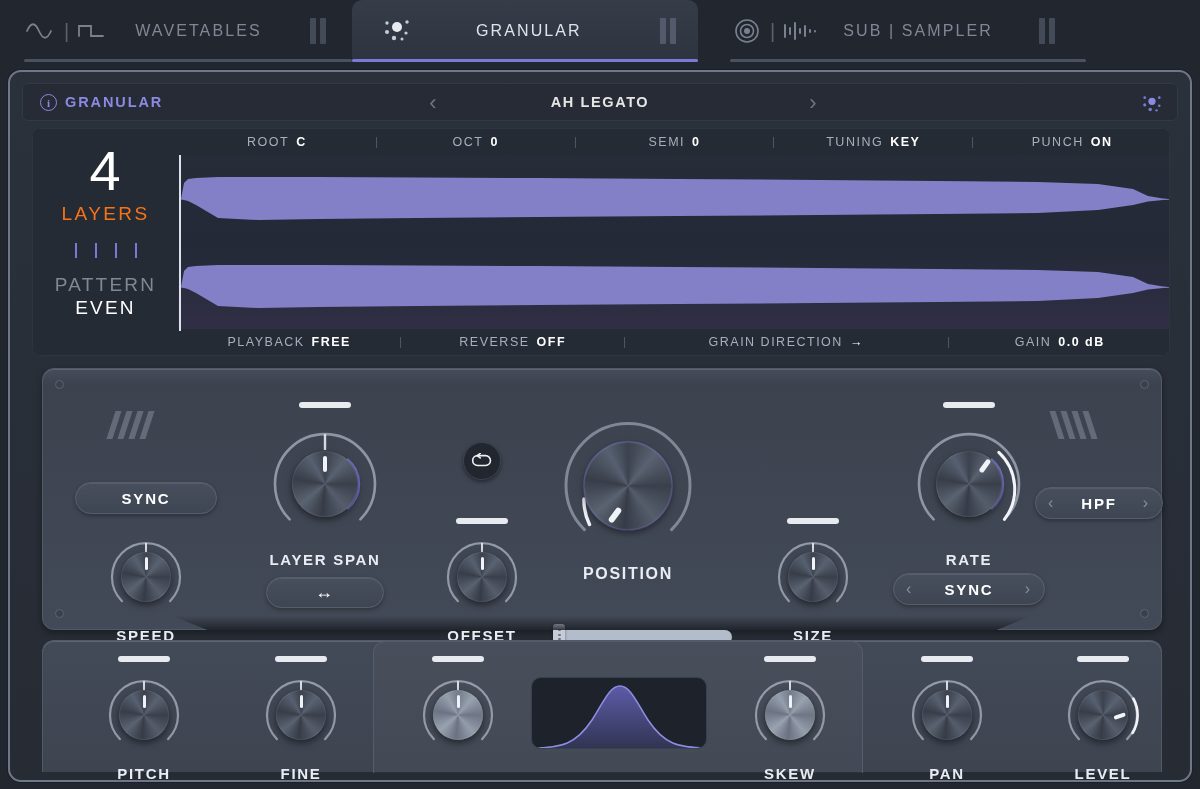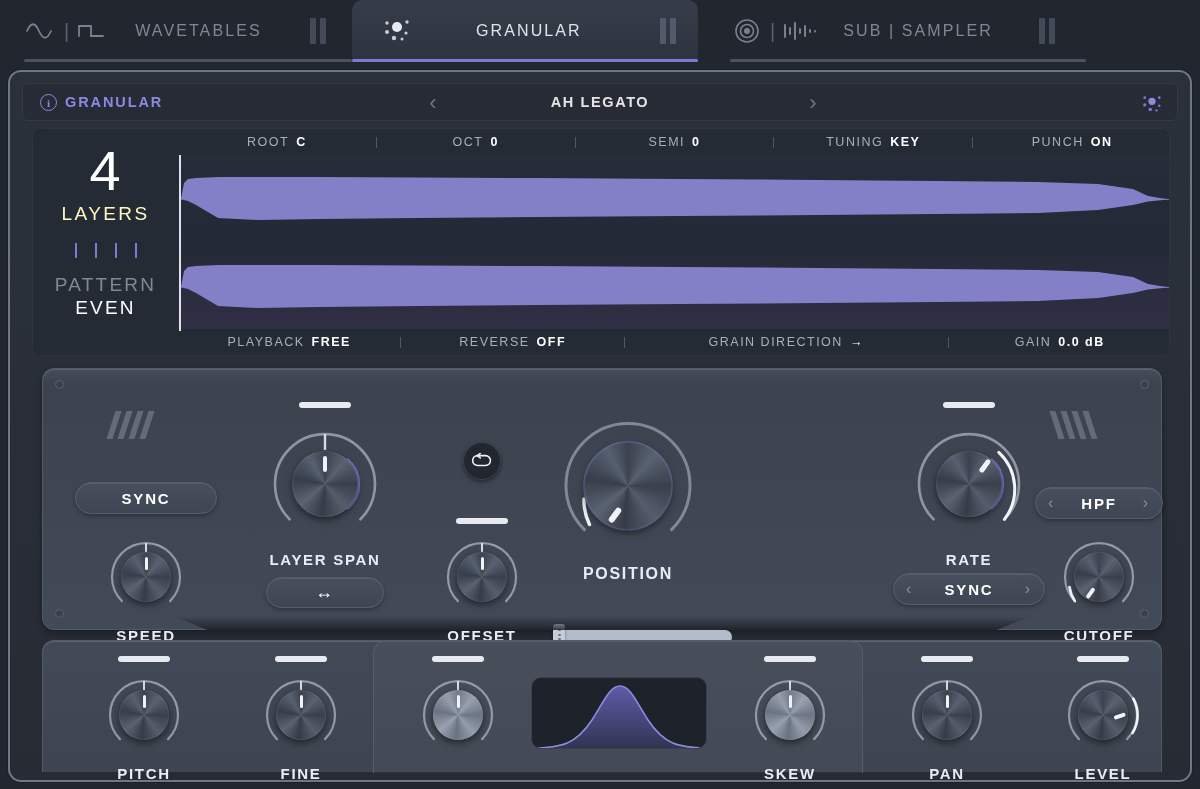--- a/index.html
+++ b/index.html
@@ -106,21 +106,21 @@
     border: 1px solid #2e3540;
   }
   .layerbox {
     position: absolute; left: 0; top: 0; width: 145px; height: 228px;
     background: #252b35;
     border-radius: 9px 0 0 9px;
     display: flex; flex-direction: column; align-items: center;
     padding-top: 12px;
   }
   .layer-num { font-size: 56px; color: #ffffff; font-weight: 500; line-height: 60px; letter-spacing: 1px;}
-  .layer-cap { font-size: 19px; color: #fef9c3; letter-spacing: 2.4px; margin-top: 2px; }
+  .layer-cap { font-size: 19px; color: #f97316; letter-spacing: 2.4px; margin-top: 2px; }
   .layer-ticks { display: flex; gap: 18px; margin-top: 18px; }
   .layer-ticks i { display:block; width: 2px; height: 15px; background: #7b79d6; }
   .pattern-cap { font-size: 19px; color: #808894; letter-spacing: 2.2px; margin-top: 16px; }
   .pattern-val { font-size: 19px; color: #ffffff; letter-spacing: 2.2px; font-weight: 400; margin-top: 1px; }
 
   .param-strip {
     position: absolute; left: 145px; width: 993px; height: 26px;
     display: flex; align-items: center;
     background: #252b35;
     color: #aab2c0; font-size: 12.5px; letter-spacing: 1.5px;
@@ -527,20 +527,31 @@
 
       <div class="spray-track" style="left:513px; top:261px; width:176px;"></div>
       <div class="spray-handle" style="left:510px; top:255px;">
           <i></i>
           <i></i>
           <i></i>
           <i></i>
         </div>
       <div class="klabel" style="left:572px; top:290px; position:absolute; font-size:16px;">SPRAY</div>
 
+      <div class="knob" style="left:728px; top:166px; width:84px; height:84px;">
+        <div class="cap" style="top:-17px; width:52px;"></div>
+        <svg class="kring" width="84" height="84" viewBox="0 0 84 84">
+          <path d="M 17.9 66.1 A 34 34 0 1 1 66.1 66.1" fill="none" stroke="#aeb6c3" stroke-width="2.2" stroke-linecap="round" opacity=".75"></path>
+          <line x1="42" y1="8" x2="42" y2="20" stroke="#d7dbe3" stroke-width="2"></line>
+          <path d="M 53 56 A 18 18 0 0 0 53 29" fill="none" stroke="#7b79d6" stroke-width="2" opacity=".85"></path>
+        </svg>
+        <div class="kbody" style="left:17px; top:17px; width:50px; height:50px;"></div>
+        <div class="kpointer" style="left:41px; top:22px; width:2.6px; height:13px;"></div>
+        <div class="klabel" style="top:92px;">SIZE</div>
+      </div>
 
       <div class="knob" style="left:866px; top:55px; width:120px; height:120px;">
         <div class="cap" style="top:-22px; width:52px;"></div>
         <svg class="kring" width="120" height="120" viewBox="0 0 120 120">
           <path d="M 24.6 95.4 A 50 50 0 1 1 95.4 95.4" fill="none" stroke="#aeb6c3" stroke-width="2.6" stroke-linecap="round" opacity=".72"></path>
           <path d="M 89.8 28.4 A 50 50 0 0 1 95.4 95.4" fill="none" stroke="#f2f4f8" stroke-width="3" stroke-linecap="round"></path>
           <path d="M 82 85 A 32 32 0 0 0 82 35" fill="none" stroke="#7b79d6" stroke-width="2.4" opacity=".9"></path>
         </svg>
         <div class="kbody" style="left:27px; top:27px; width:66px; height:66px;"></div>
         <div class="kpointer" style="left:69px; top:33px; width:5px; height:15px; border-radius:3px; transform:rotate(36deg);"></div>
@@ -552,30 +563,20 @@
         <span>SYNC</span>
         <span class="arw r">›</span>
       </div>
 
       <div class="pill" style="left:992px; top:118px; width:128px; height:32px;">
         <span class="arw l">‹</span>
         <span>HPF</span>
         <span class="arw r">›</span>
       </div>
 
-      <div class="knob" style="left:1014px; top:166px; width:84px; height:84px;">
-        <svg class="kring" width="84" height="84" viewBox="0 0 84 84">
-          <path d="M 17.9 66.1 A 34 34 0 1 1 66.1 66.1" fill="none" stroke="#aeb6c3" stroke-width="2.2" stroke-linecap="round" opacity=".75"></path>
-          <path d="M 17.9 66.1 A 34 34 0 0 1 12.5 52" fill="none" stroke="#f2f4f8" stroke-width="2.6" stroke-linecap="round"></path>
-          <path d="M 53 56 A 18 18 0 0 0 53 29" fill="none" stroke="#7b79d6" stroke-width="2" opacity=".85"></path>
-        </svg>
-        <div class="kbody" style="left:17px; top:17px; width:50px; height:50px;"></div>
-        <div class="kpointer" style="left:28px; top:51px; width:4px; height:12px; border-radius:2px; transform:rotate(36deg);"></div>
-        <div class="klabel" style="top:92px;">CUTOFF</div>
-      </div>
     </div>
 
     <div class="panelB">
       <div class="subgroup"></div>
 
       <div class="knob" style="left:216px; top:32px; width:84px; height:84px;">
         <div class="cap" style="top:-17px; width:52px;"></div>
         <svg class="kring" width="84" height="84" viewBox="0 0 84 84">
           <path d="M 17.9 66.1 A 34 34 0 1 1 66.1 66.1" fill="none" stroke="#aeb6c3" stroke-width="2.2" stroke-linecap="round" opacity=".75"></path>
           <line x1="42" y1="8" x2="42" y2="20" stroke="#d7dbe3" stroke-width="2"></line>

